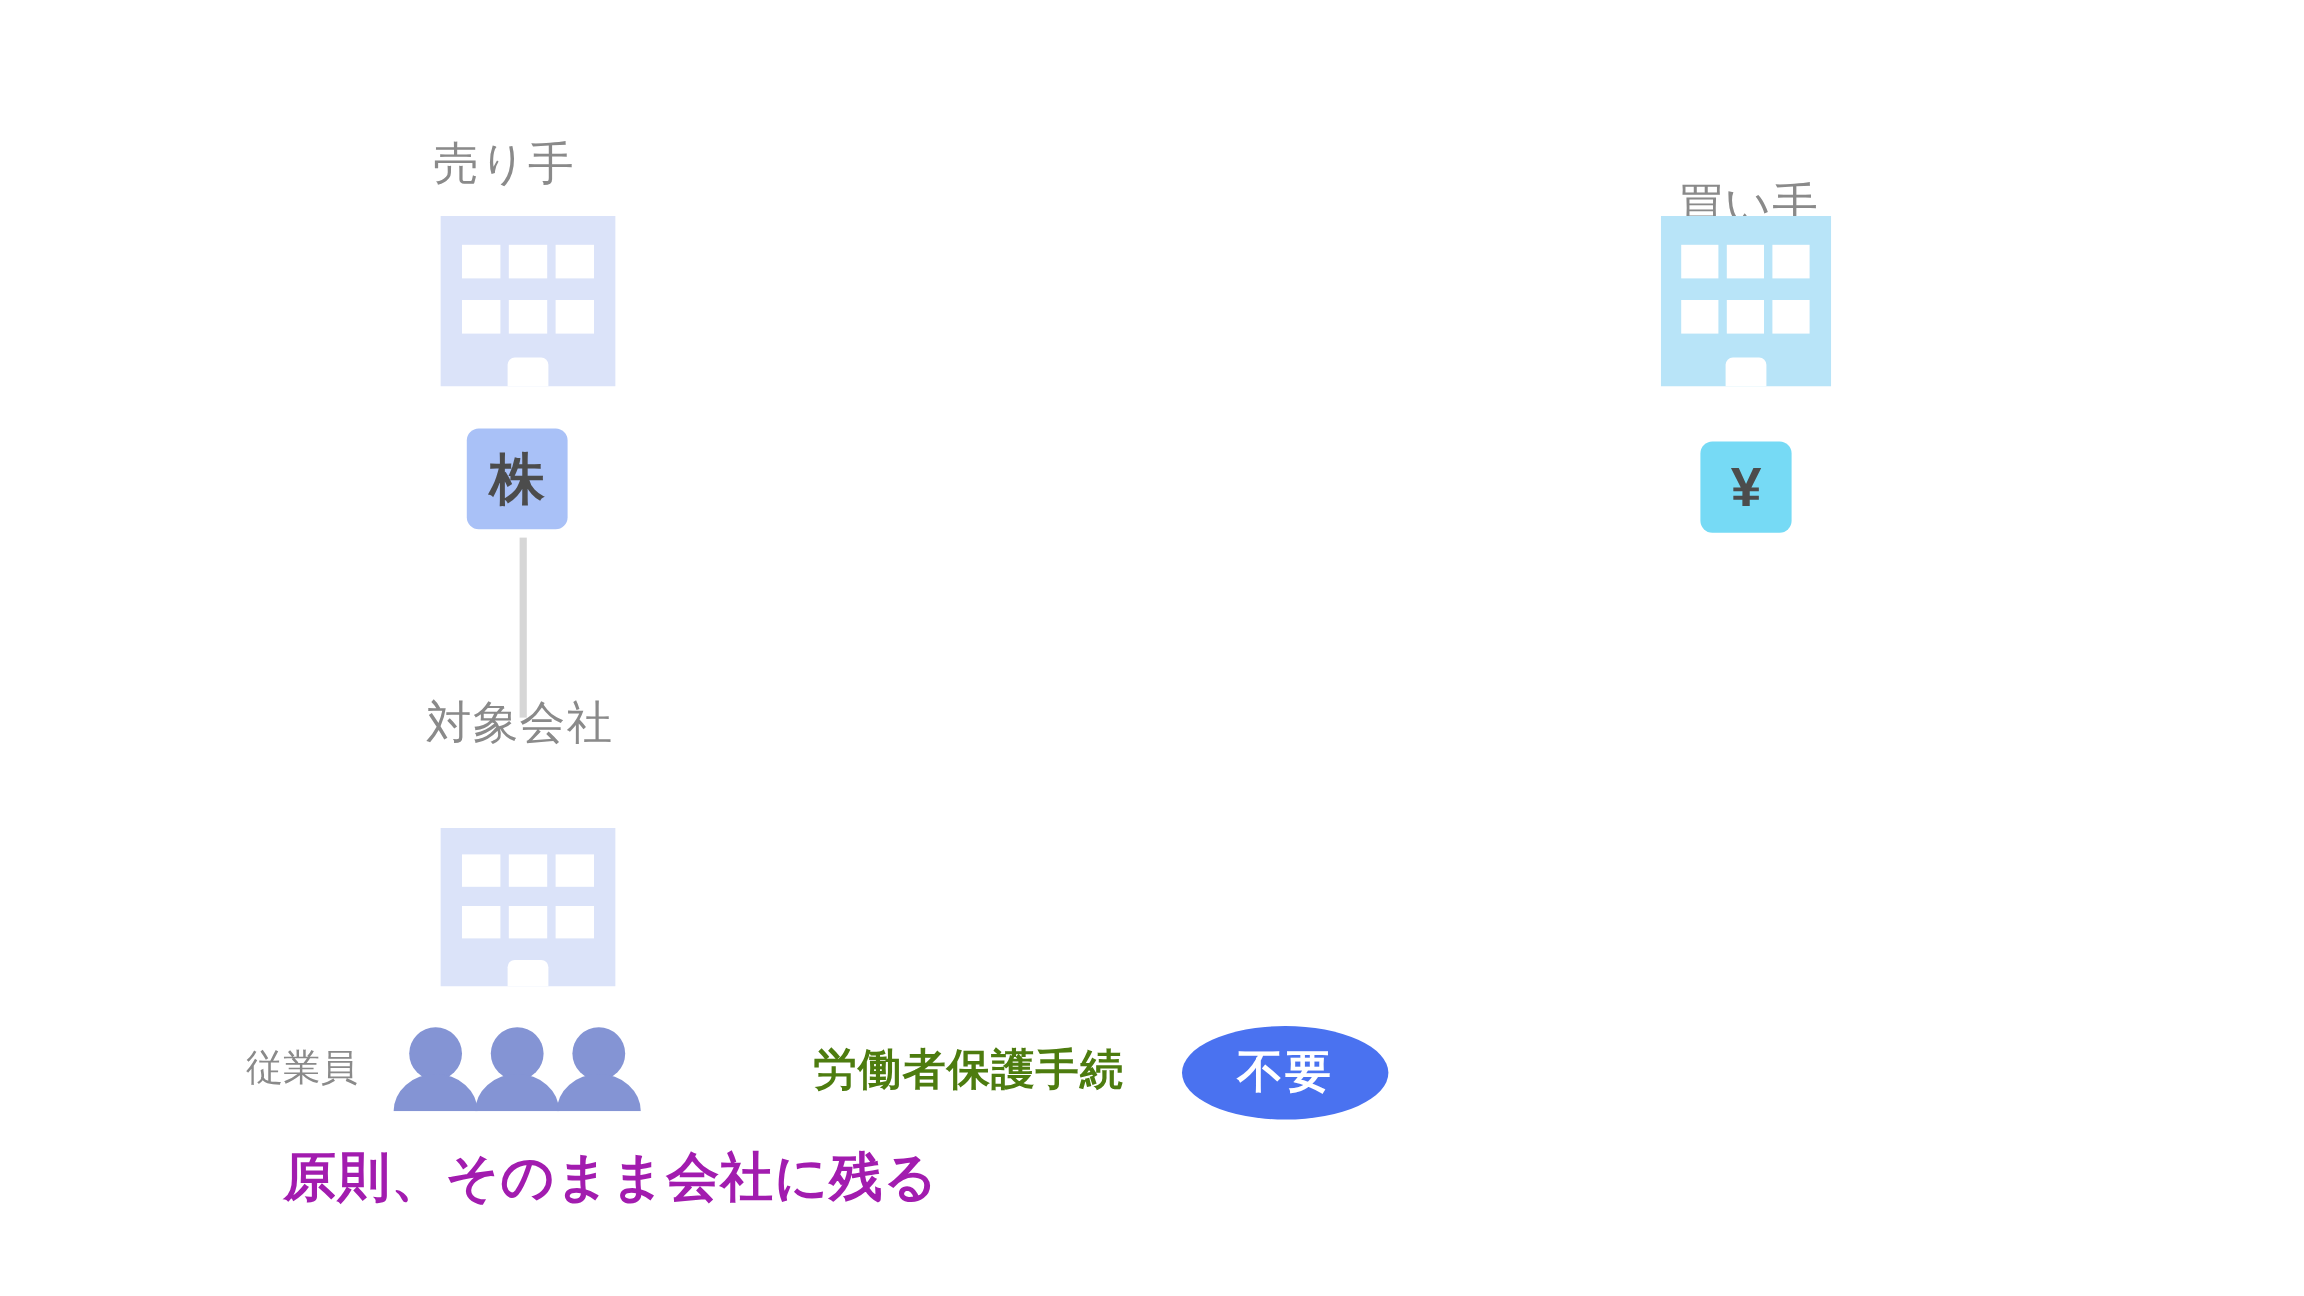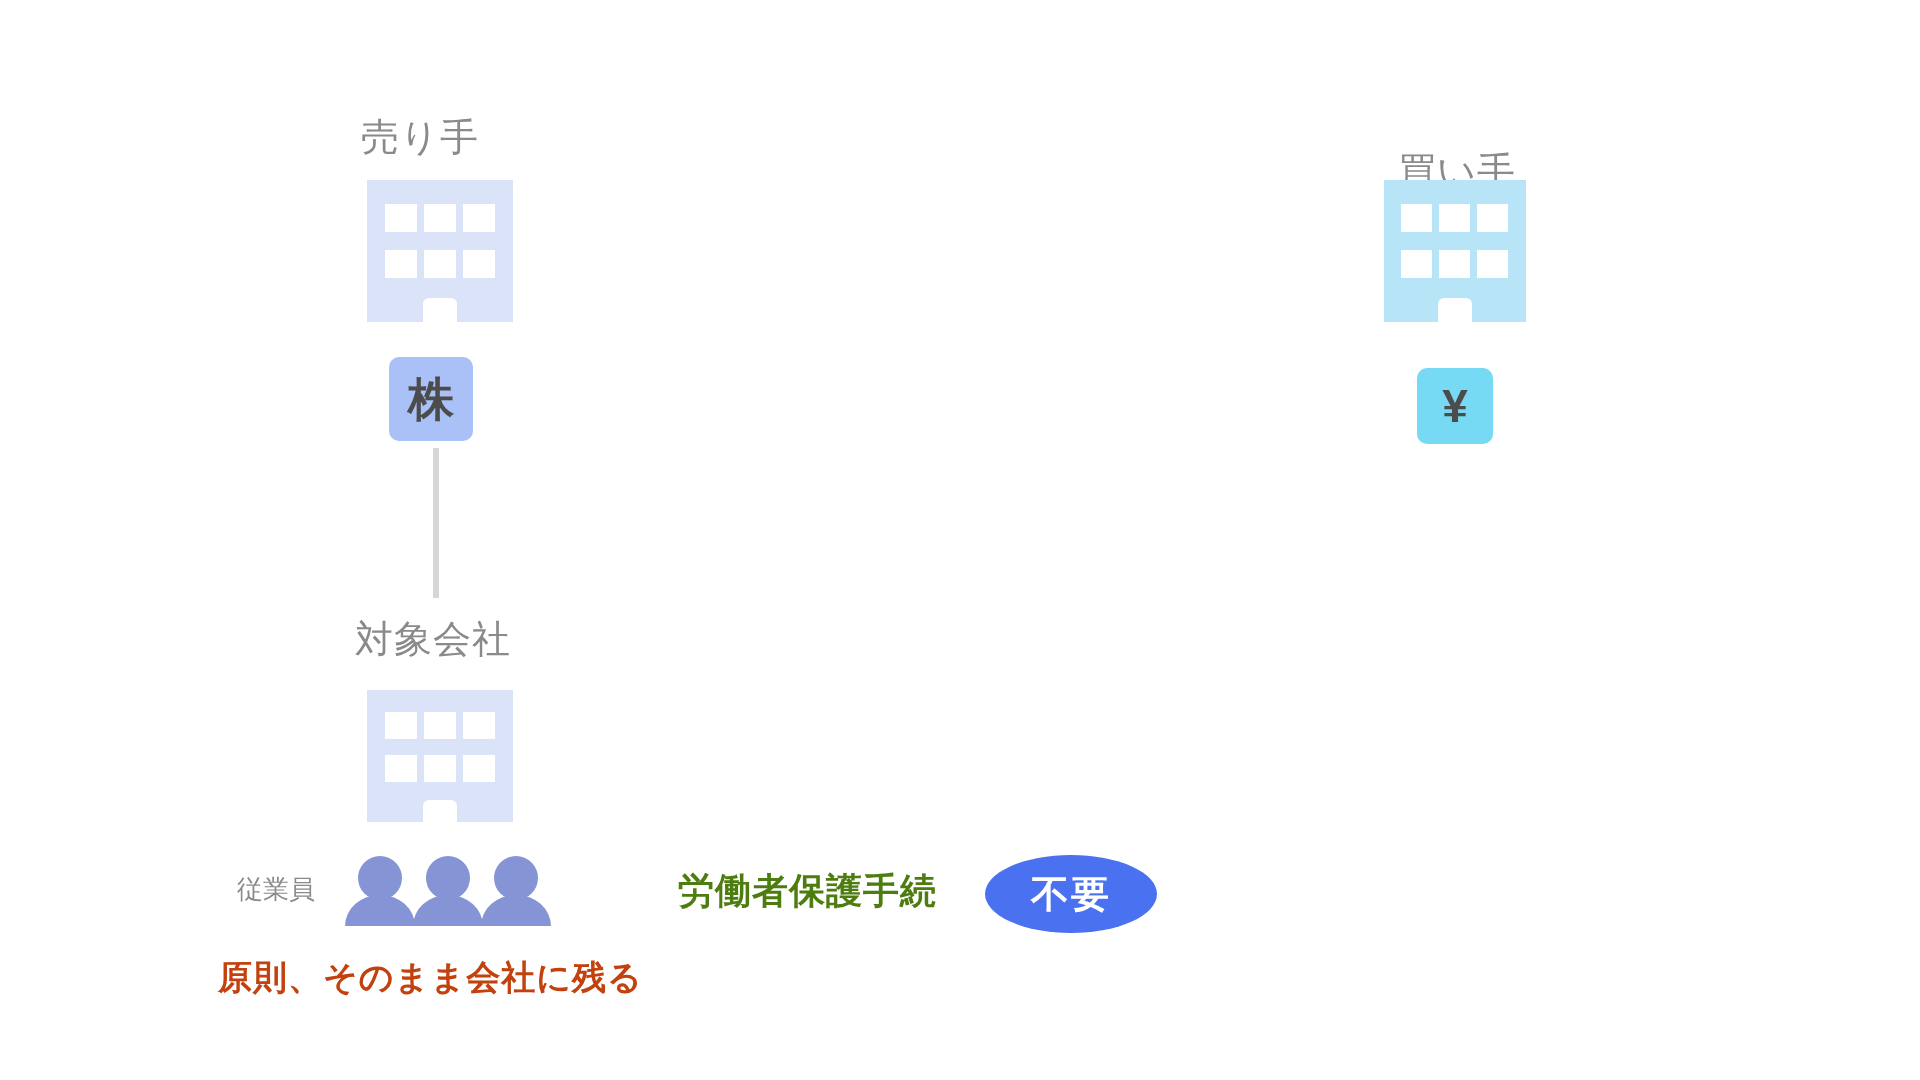--- a/index.html
+++ b/index.html
@@ -67,42 +67,42 @@
   }
 
   
   .employees-row {
     position: absolute;
     display: flex;
     align-items: center;
   }
   .employees-label {
     color: #8a8a8a;
-    font-size: 26px;
+    font-size: 31px;
     font-weight: 400;
     white-space: nowrap;
     line-height: 1;
-    margin-left: 32px;
   }
   .people {
     display: flex;
     align-items: flex-end;
     margin-left: 28px;
   }
   .people svg { display: block; }
 
   
   .note-soft {
     position: absolute;
-    color: #c2410c;
-    font-size: 34px;
+    color: #a21caf;
+    font-size: 44px;
     font-weight: 700;
     white-space: nowrap;
     letter-spacing: 1px;
     line-height: 1;
+    margin-left: 18px;
   }
   .note-strong {
     position: absolute;
     color: #4d7c0f;
     font-size: 36px;
     font-weight: 700;
     white-space: nowrap;
     letter-spacing: 1px;
     line-height: 1;
   }
@@ -161,21 +161,21 @@
       <rect x="55" y="70" width="31" height="28" fill="#ffffff"></rect>
       <rect x="93" y="70" width="31" height="28" fill="#ffffff"></rect>
       <path d="M54 142 V124 a6 6 0 0 1 6 -6 H82 a6 6 0 0 1 6 6 V142 Z" fill="#ffffff"></path>
     </svg>
   </div>
 
   <div class="badge-square money" style="left:1417px; top:368px; width:76px; height:76px;">
     <span>¥</span>
   </div>
 
-  <div class="party-label" style="left:293px; top:620px; width:280px;">対象会社</div>
+  <div class="party-label" style="left:293px; top:584px; width:280px;">対象会社</div>
 
   <div class="building" style="left:367px; top:690px;">
     <svg width="146" height="132" viewBox="0 0 146 132" aria-hidden="true">
       <path d="M0 0 H146 V132 H0 Z" fill="#dbe3f9"></path>
       <rect x="18" y="22" width="32" height="27" fill="#ffffff"></rect>
       <rect x="57" y="22" width="32" height="27" fill="#ffffff"></rect>
       <rect x="96" y="22" width="32" height="27" fill="#ffffff"></rect>
       <rect x="18" y="65" width="32" height="27" fill="#ffffff"></rect>
       <rect x="57" y="65" width="32" height="27" fill="#ffffff"></rect>
       <rect x="96" y="65" width="32" height="27" fill="#ffffff"></rect>

